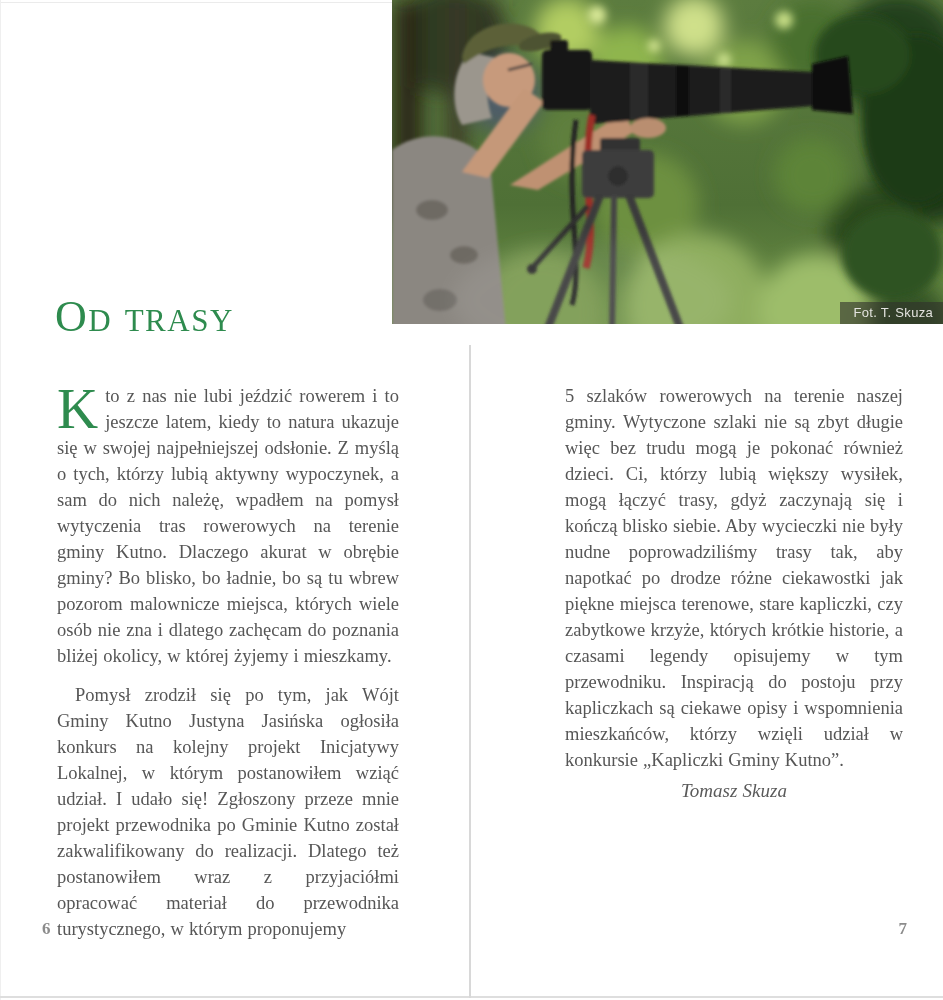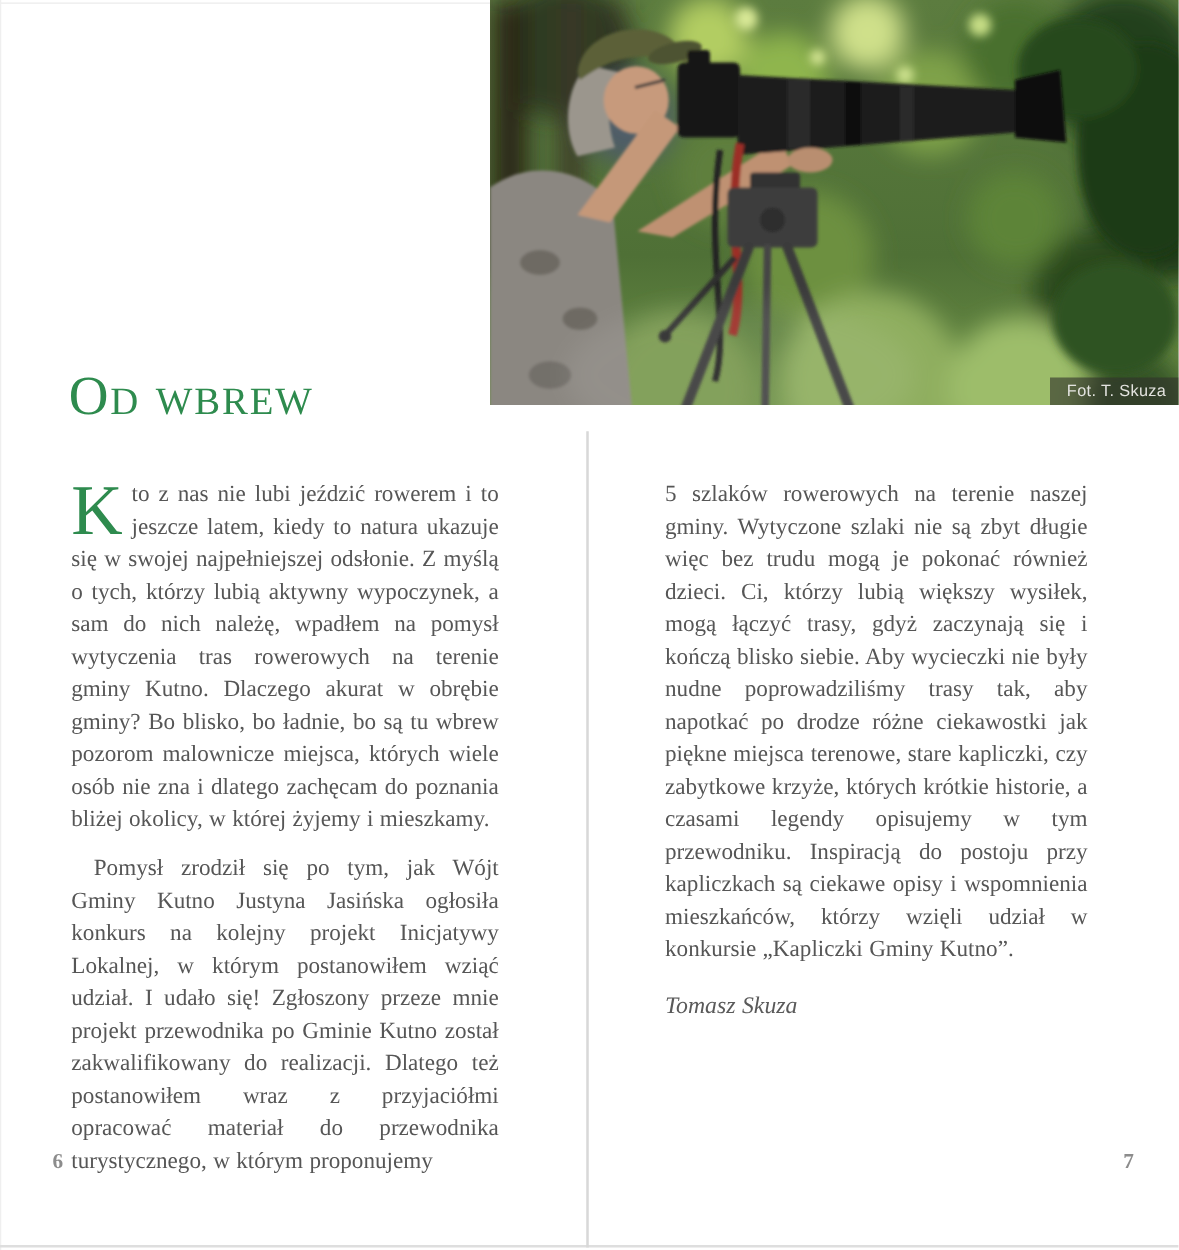--- a/index.html
+++ b/index.html
@@ -54,34 +54,34 @@
   
   .col {
     position:absolute; top:383px;
     text-align:justify;
     color:#565656;
     font-size:18.5px;
     line-height:26px;
     word-spacing:0.5px;
   }
   .col-left  { left:57px;  width:342px; }
-  .col-right { left:532px; width:338px; }
+  .col-right { left:565px; width:338px; }
   .col p { margin:0; }
   .para-gap   { margin-top:13px !important; }
   .indented   { text-indent:18px; }
   .dropcap {
     float:left;
     color:#2e8b4e;
     font-size:57px;
     line-height:45px;
     padding:3px 7px 0 0;
   }
   .signature {
-    margin-top:19px;
-    text-align:left;
+    margin-top:5px;
+    text-align:center;
     font-style:italic;
     font-size:19px;
     color:#5a5a5a;
   }
 
   
   .page-num {
     position:absolute; top:919px;
     font-size:17px; font-weight:bold;
     color:#8c8c8c;
@@ -196,21 +196,21 @@
         <line x1="207" y1="198" x2="152" y2="338" stroke="#3a3a3a" stroke-width="8" stroke-linecap="round"></line>
         <line x1="238" y1="198" x2="292" y2="338" stroke="#3a3a3a" stroke-width="8" stroke-linecap="round"></line>
         <line x1="222" y1="198" x2="220" y2="332" stroke="#454545" stroke-width="6" stroke-linecap="round"></line>
       </g>
 
       <ellipse cx="200" cy="300" rx="140" ry="60" fill="#ffffff" opacity="0.07" filter="url(#blurBig)"></ellipse>
     </svg>
     <div class="photo-caption">Fot. T. Skuza</div>
   </div>
 
-  <h1 class="heading">Od wbrew</h1>
+  <h1 class="heading">Od trasy</h1>
 
   <div class="divider"></div>
 
   <div class="col col-left">
     <p>
       <span class="dropcap">K</span><span>to z nas nie lubi jeździć rowerem i to jeszcze latem, kiedy to natura ukazuje się w swojej najpełniejszej odsłonie. Z myślą o tych, którzy lubią aktywny wypoczynek, a sam do nich należę, wpadłem na pomysł wytyczenia tras rowerowych na terenie gminy Kutno. Dlaczego akurat w obrębie gminy? Bo blisko, bo ładnie, bo są tu wbrew pozorom malownicze miejsca, których wiele osób nie zna i dlatego zachęcam do poznania bliżej okolicy, w której żyjemy i mieszkamy.</span>
     </p>
     <p class="para-gap indented">Pomysł zrodził się po tym, jak Wójt Gminy Kutno Justyna Jasińska ogłosiła konkurs na kolejny projekt Inicjatywy Lokalnej, w którym postanowiłem wziąć udział. I udało się! Zgłoszony przeze mnie projekt przewodnika po Gminie Kutno został zakwalifikowany do realizacji. Dlatego też postanowiłem wraz z przyjaciółmi opracować materiał do przewodnika turystycznego, w którym proponujemy</p>
   </div>
 

